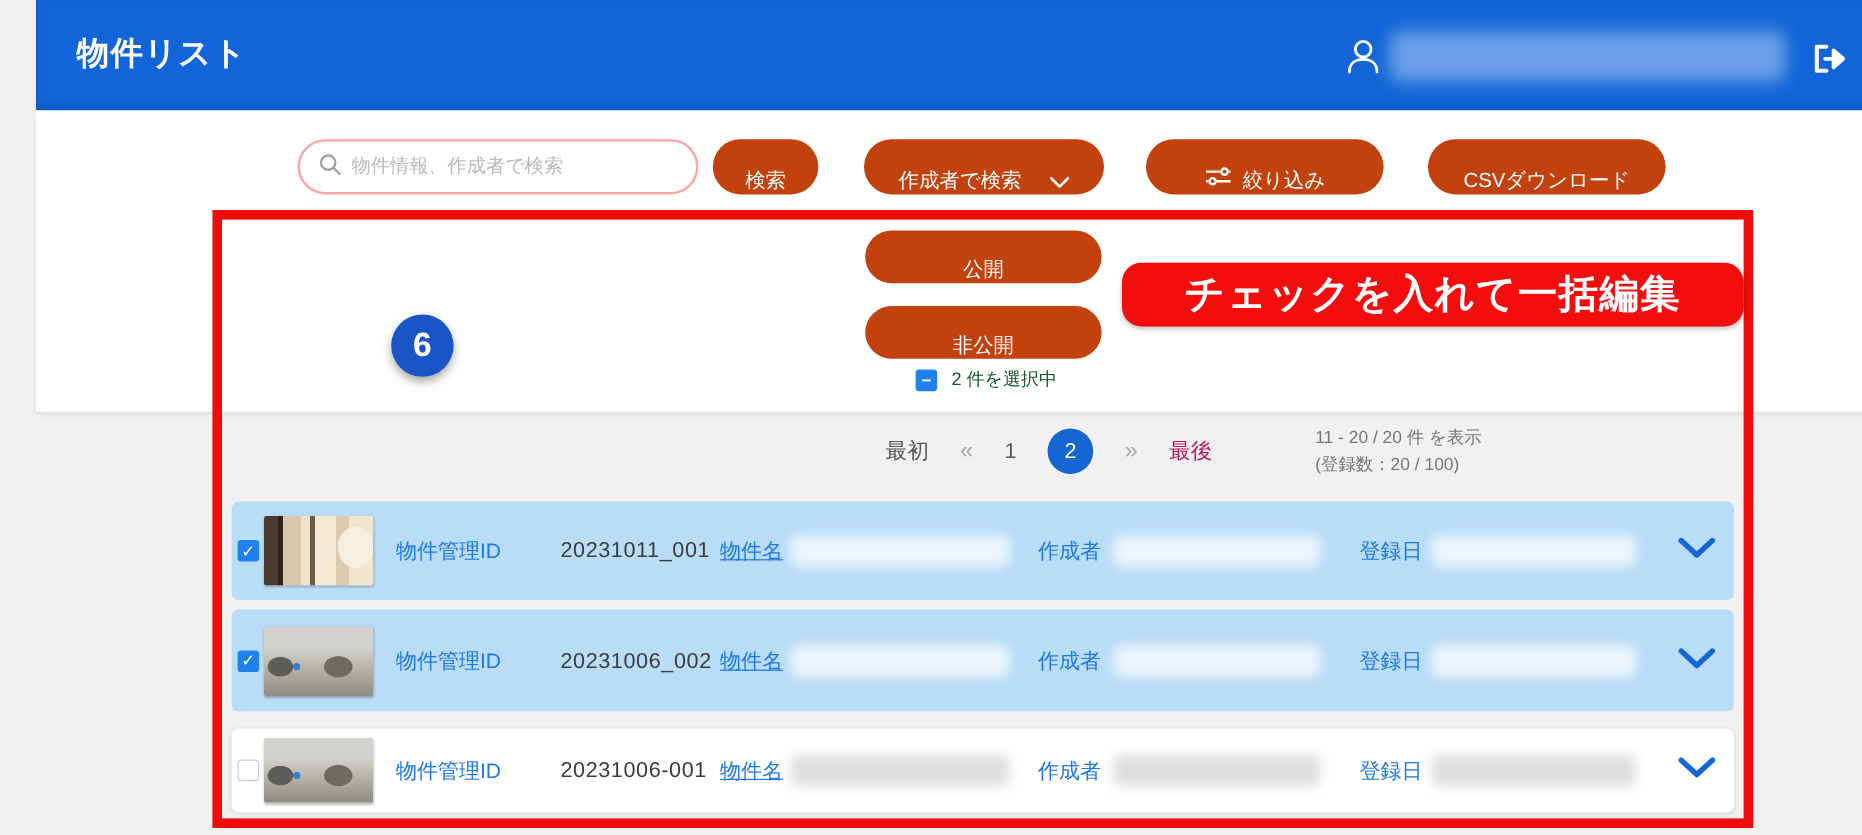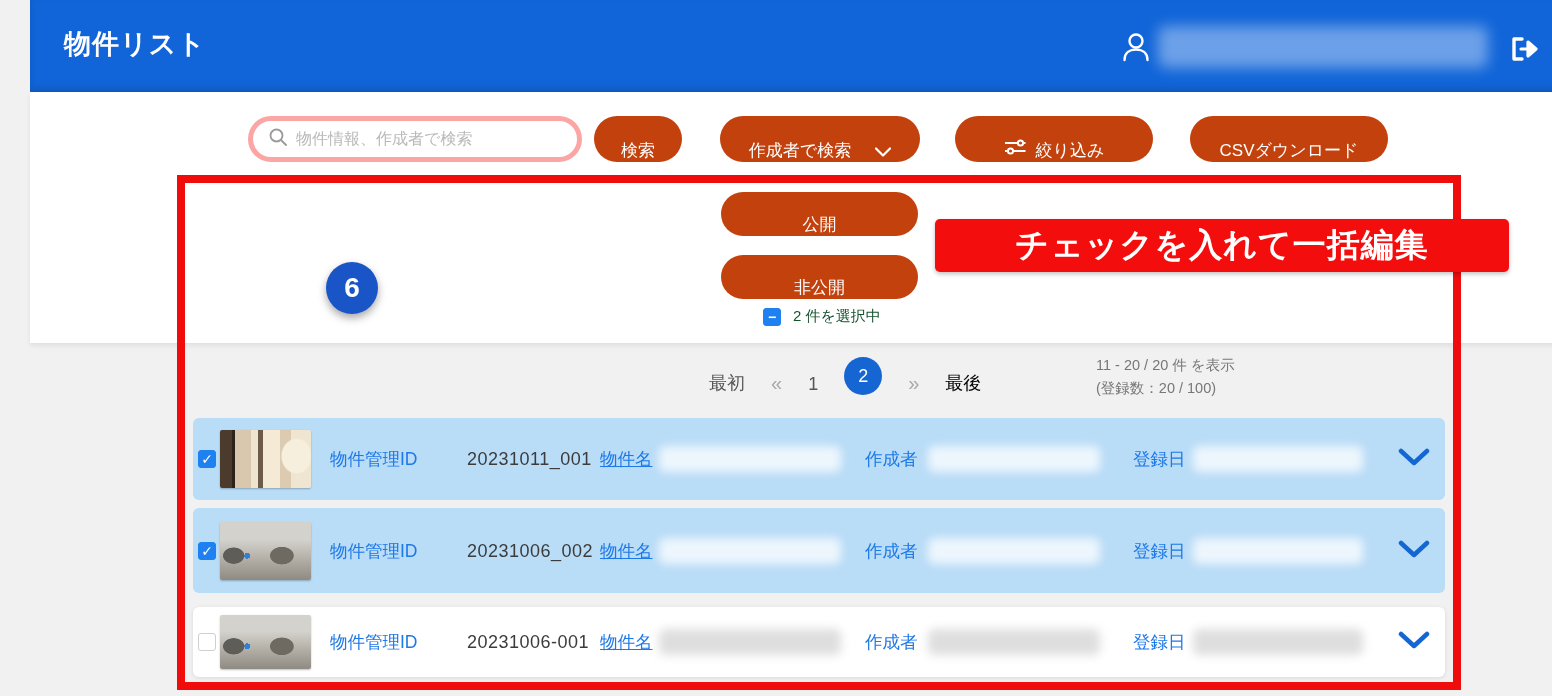--- a/index.html
+++ b/index.html
@@ -28,21 +28,21 @@
   }
   .logout-icon { position:absolute; left:1480px; top:36px; cursor:pointer; }
 
   
   .toolbar-band {
     position:absolute; left:0; top:92px; width:1552px; height:251px;
     background:#fff; box-shadow:0 3px 5px rgba(0,0,0,.07);
   }
   .search-box {
     position:absolute; left:218px; top:24px; width:334px; height:46px;
-    border:5px solid #fca5a5; border-radius:23px; background:#fff;
+    border:2px solid #fca5a5; border-radius:23px; background:#fff;
     display:flex; align-items:center; padding-left:16px; gap:9px;
   }
   .search-box input {
     border:none; outline:none; flex:1; font-size:16px; color:#333;
     font-family:inherit; background:transparent;
   }
   .search-box input::placeholder { color:#b9b9b9; }
   .btn {
     background:#c2410c; color:#fff; border:none; border-radius:23px;
     font-size:17px; font-family:inherit; cursor:pointer;
@@ -82,41 +82,41 @@
     display:flex; align-items:center; justify-content:center;
     box-shadow:0 4px 8px rgba(0,0,0,.35);
   }
 
   
   .annotation-rect {
     position:absolute; left:147px; top:175px; width:1284px; height:515px;
     border:8px solid #f10c0c; pointer-events:none; z-index:50;
   }
   .annotation-label {
-    position:absolute; left:905px; top:219px; width:574px; height:53px;
-    background:#f30d0d; border-radius:5px; z-index:51;
+    position:absolute; left:905px; top:219px; width:518px; height:53px;
+    background:#f30d0d; border-radius:16px; z-index:51;
     color:#fff; font-size:33px; font-weight:bold; letter-spacing:1px;
     display:flex; align-items:center; justify-content:center;
     box-shadow:0 2px 4px rgba(0,0,0,.25);
   }
 
   
   .pagination {
-    position:absolute; left:679px; top:357px; height:38px;
-    display:flex; align-items:flex-end; gap:26px; font-size:18px;
+    position:absolute; left:708px; top:357px; height:38px;
+    display:flex; align-items:center; gap:26px; font-size:18px;
   }
   .pg-first { color:#555; cursor:pointer; }
   .pg-prev, .pg-next { color:#a8a8a8; font-size:20px; cursor:pointer; }
   .pg-1 { color:#555; cursor:pointer; }
   .pg-2 {
     width:38px; height:38px; border-radius:50%; background:#1565d2;
     color:#fff; display:flex; align-items:center; justify-content:center;
     cursor:pointer;
   }
-  .pg-last { color:#000000; cursor:pointer; }
+  .pg-last { color:#be185d; cursor:pointer; }
   .range-info {
     position:absolute; left:1066px; top:354px;
     color:#777; font-size:14.5px; line-height:23px;
   }
 
   
   .prop-row {
     position:absolute; left:163px; width:1252px; border-radius:6px;
   }
   .row-1 { top:418px; height:82px; background:#b9dcf7; }

